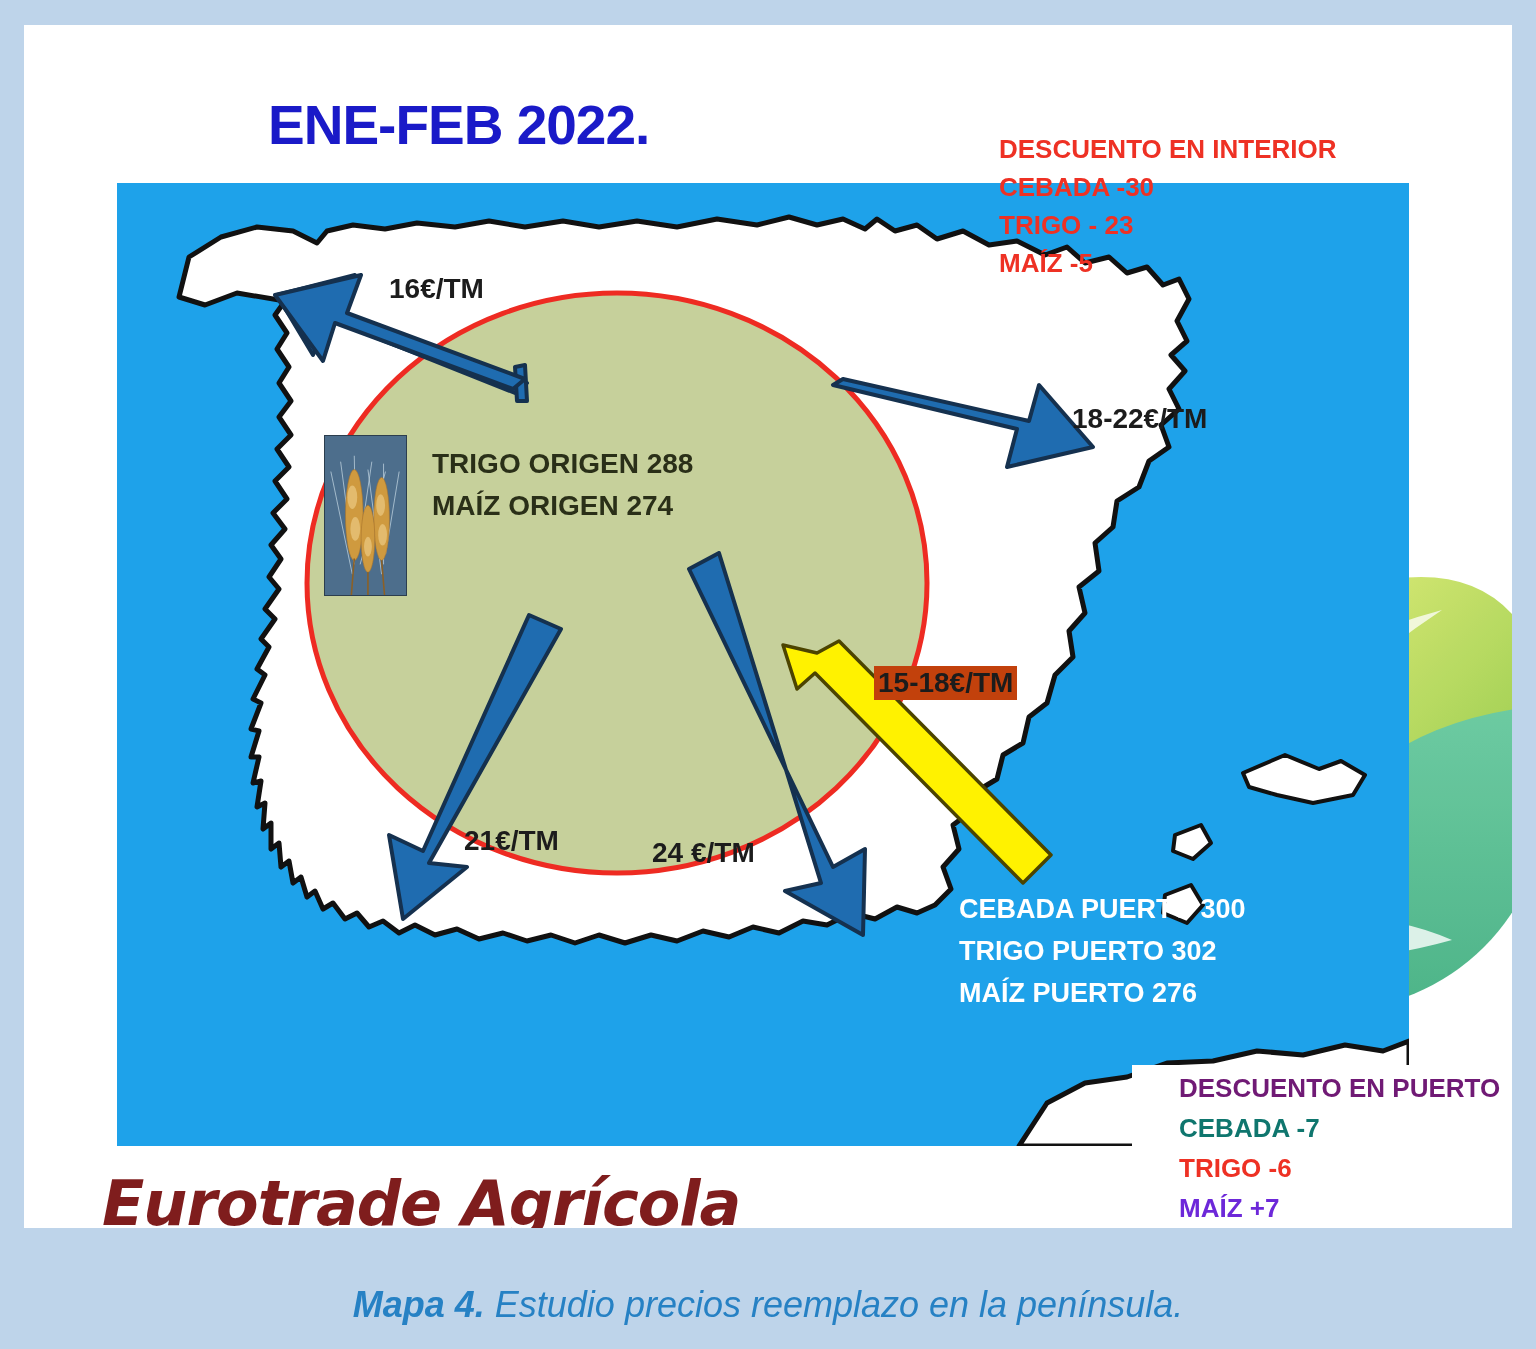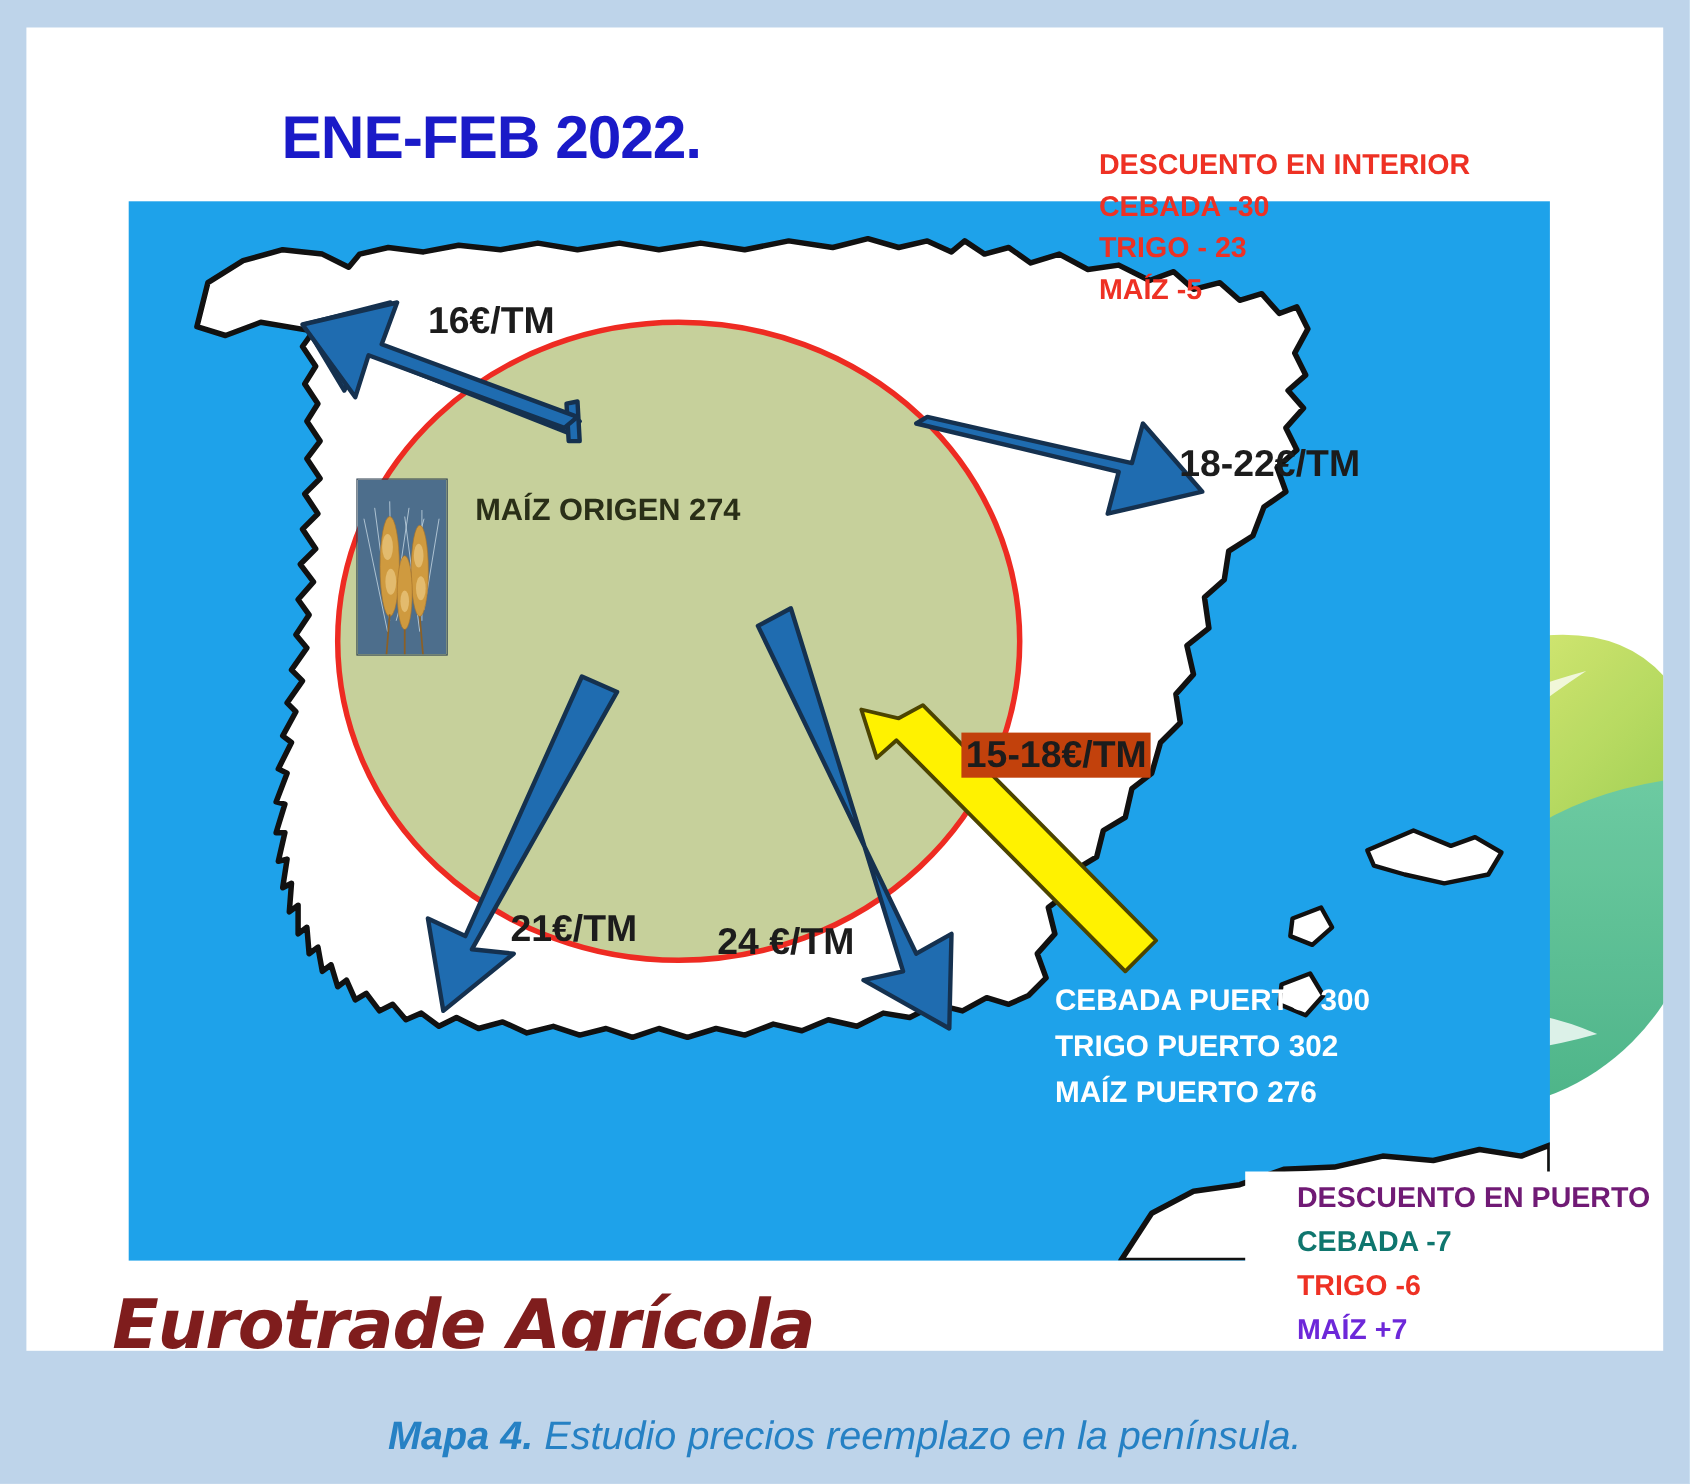--- a/index.html
+++ b/index.html
@@ -35,21 +35,21 @@
     right: -40px;
     top: 380px;
     width: 520px;
     height: 740px;
     pointer-events: none;
   }
 
   
   #map-title {
     position: absolute;
-    left: 232px;
+    left: 244px;
     top: 68px;
     font-size: 55px;
     font-weight: bold;
     color: #1a1ac8;
     letter-spacing: -1px;
     white-space: nowrap;
   }
 
   
   #map-area {
@@ -110,21 +110,21 @@
     width: 380px; height: 85px;
     background: #ffffff;
     z-index: 35;
   }
 
   
   .arrow-label {
     position: absolute;
     font-weight: bold;
     color: #1c1c1c;
-    font-size: 34px;
+    font-size: 28px;
     white-space: nowrap;
     z-index: 45;
   }
   .arrow-label.plate {
     background: #c2410c;
     padding: 1px 4px;
   }
   #lbl-nw { left: 365px; top: 248px; }
   #lbl-ne { left: 1048px; top: 378px; }
   #lbl-e  { left: 850px; top: 641px; }
@@ -310,20 +310,21 @@
     </div>
 
     <div id="interior-discount" class="text-block">
       <span class="tb-line head">DESCUENTO EN INTERIOR</span>
       <span class="tb-line">CEBADA -30</span>
       <span class="tb-line">TRIGO - 23</span>
       <span class="tb-line">MAÍZ -5</span>
     </div>
 
     <div id="origin-prices" class="text-block">
+      <span class="tb-line">TRIGO ORIGEN 288</span>
       <span class="tb-line">MAÍZ ORIGEN 274</span>
     </div>
 
     <div id="port-prices" class="text-block">
       <span class="tb-line">CEBADA PUERTO 300</span>
       <span class="tb-line">TRIGO PUERTO 302</span>
       <span class="tb-line">MAÍZ PUERTO 276</span>
     </div>
 
     <div id="port-discount-plate"></div>

